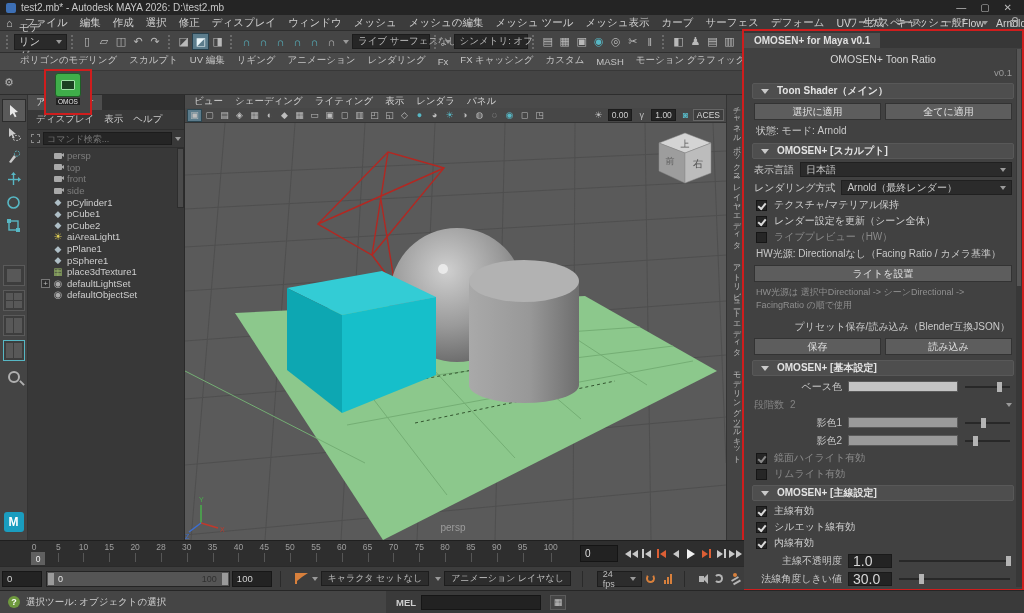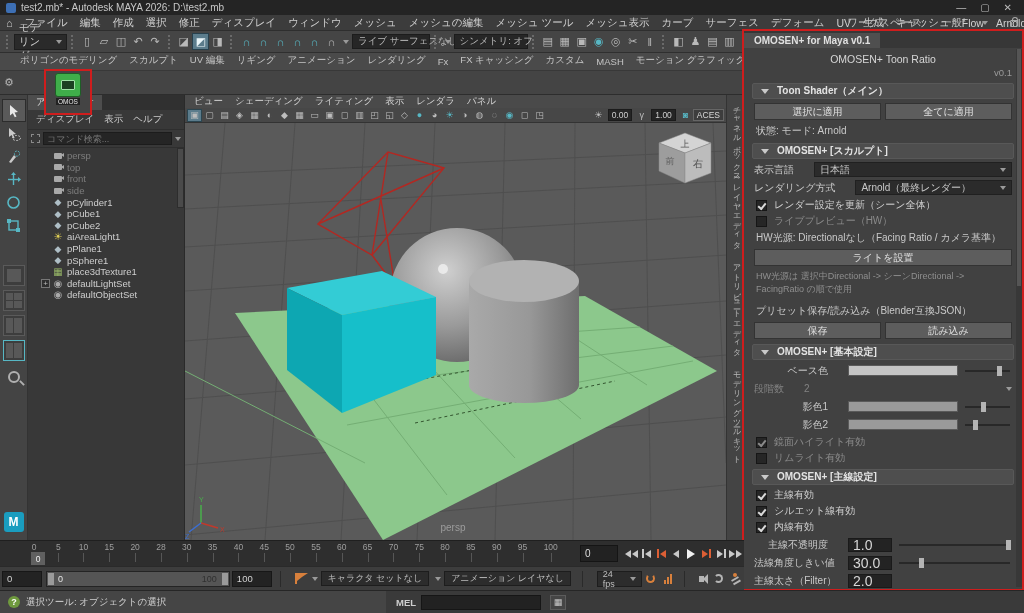--- a/index.html
+++ b/index.html
@@ -105,21 +105,21 @@
   .otitle{text-align:center;color:#d6d6d6;font-size:10.5px;margin-top:5px;}
   .over{ text-align:right;color:#9a9a9a;font-size:9.5px;padding-right:10px;margin-top:2px;}
   .sec{display:flex;align-items:center;gap:8px;background:#4e4e4e;height:16px;margin:5px 8px 3px 8px;padding:0 8px;color:#e3e3e3;font-weight:bold;font-size:10px;border-radius:2px;border:1px solid #585858;}
   .sec .tri{width:0;height:0;border-left:4px solid transparent;border-right:4px solid transparent;border-top:5px solid #c9c9c9;}
   .obtnrow{display:flex;gap:4px;margin:4px 10px;}
   .obtn{flex:1;background:#5d5d5d;border:1px solid #333;color:#e0e0e0;text-align:center;height:17px;line-height:16px;font-size:10px;}
   .otext{margin:3px 12px;color:#c9c9c9;font-size:10px;}
   .otext.dim{color:#8f8f8f;font-size:9px;}
   .orow{display:flex;align-items:center;margin:3px 10px;height:15px;font-size:10px;color:#c9c9c9;}
   .orow.dim{color:#828282;}
-  .olab{padding-right:20px;white-space:nowrap;}
+  .olab{padding-right:6px;white-space:nowrap;}
   .olab.r{width:94px;text-align:right;}
   .oselect{flex:1;height:15px;background:#2b2b2b;border:1px solid #202020;display:flex;align-items:center;padding:0 5px;color:#c9c9c9;}
   .oselect .dar{margin-left:auto;}
   .ckrow{display:flex;align-items:center;margin:4px 12px;height:12px;font-size:10px;color:#cfcfcf;}
   .ckrow.dim{color:#8a8a8a;}
   .ckb{width:11px;height:11px;background:#262626;border:1px solid #161616;position:relative;margin-right:7px;flex:none;}
   .ckb.on::after{content:"";position:absolute;left:1px;top:2px;width:6px;height:3px;border-left:2px solid #dadada;border-bottom:2px solid #dadada;transform:rotate(-50deg);}
   .ckrow.dim .ckb.on::after{border-color:#8a8a8a;}
   .onum{width:44px;height:14px;background:#232323;border:1px solid #1a1a1a;color:#d6d6d6;font-size:14px;display:flex;align-items:center;padding:0 4px;flex:none;}
   .oslider{flex:1;position:relative;height:12px;margin-left:7px;}
@@ -639,32 +639,36 @@
     </div>
     <div class="orow">
       <span class="olab">レンダリング方式</span>
       <span class="oselect">
           <span>Arnold（最終レンダー）</span>
           <span class="dar"></span>
         </span>
     </div>
     <div class="ckrow">
         <span class="ckb on"></span>
+        <span>テクスチャ/マテリアル保持</span>
+      </div>
+    <div class="ckrow">
+        <span class="ckb on"></span>
         <span>レンダー設定を更新（シーン全体）</span>
       </div>
     <div class="ckrow dim">
         <span class="ckb"></span>
         <span>ライブプレビュー（HW）</span>
       </div>
     <div class="otext">HW光源: Directionalなし（Facing Ratio / カメラ基準）</div>
     <div class="obtnrow">
         <div class="obtn">ライトを設置</div>
       </div>
     <div class="otext dim">HW光源は 選択中Directional -&gt; シーンDirectional -&gt; FacingRatio の順で使用</div>
-    <div class="otext" style="margin-top:8px;">プリセット保存/読み込み（Blender互換JSON）</div>
+    <div class="otext" style="margin-top:8px;text-align:right;">プリセット保存/読み込み（Blender互換JSON）</div>
     <div class="obtnrow">
       <div class="obtn">保存</div>
       <div class="obtn">読み込み</div>
     </div>
 
     <div class="sec">
         <span class="tri"></span>
         <span>OMOSEN+ [基本設定]</span>
       </div>
     <div class="orow">

